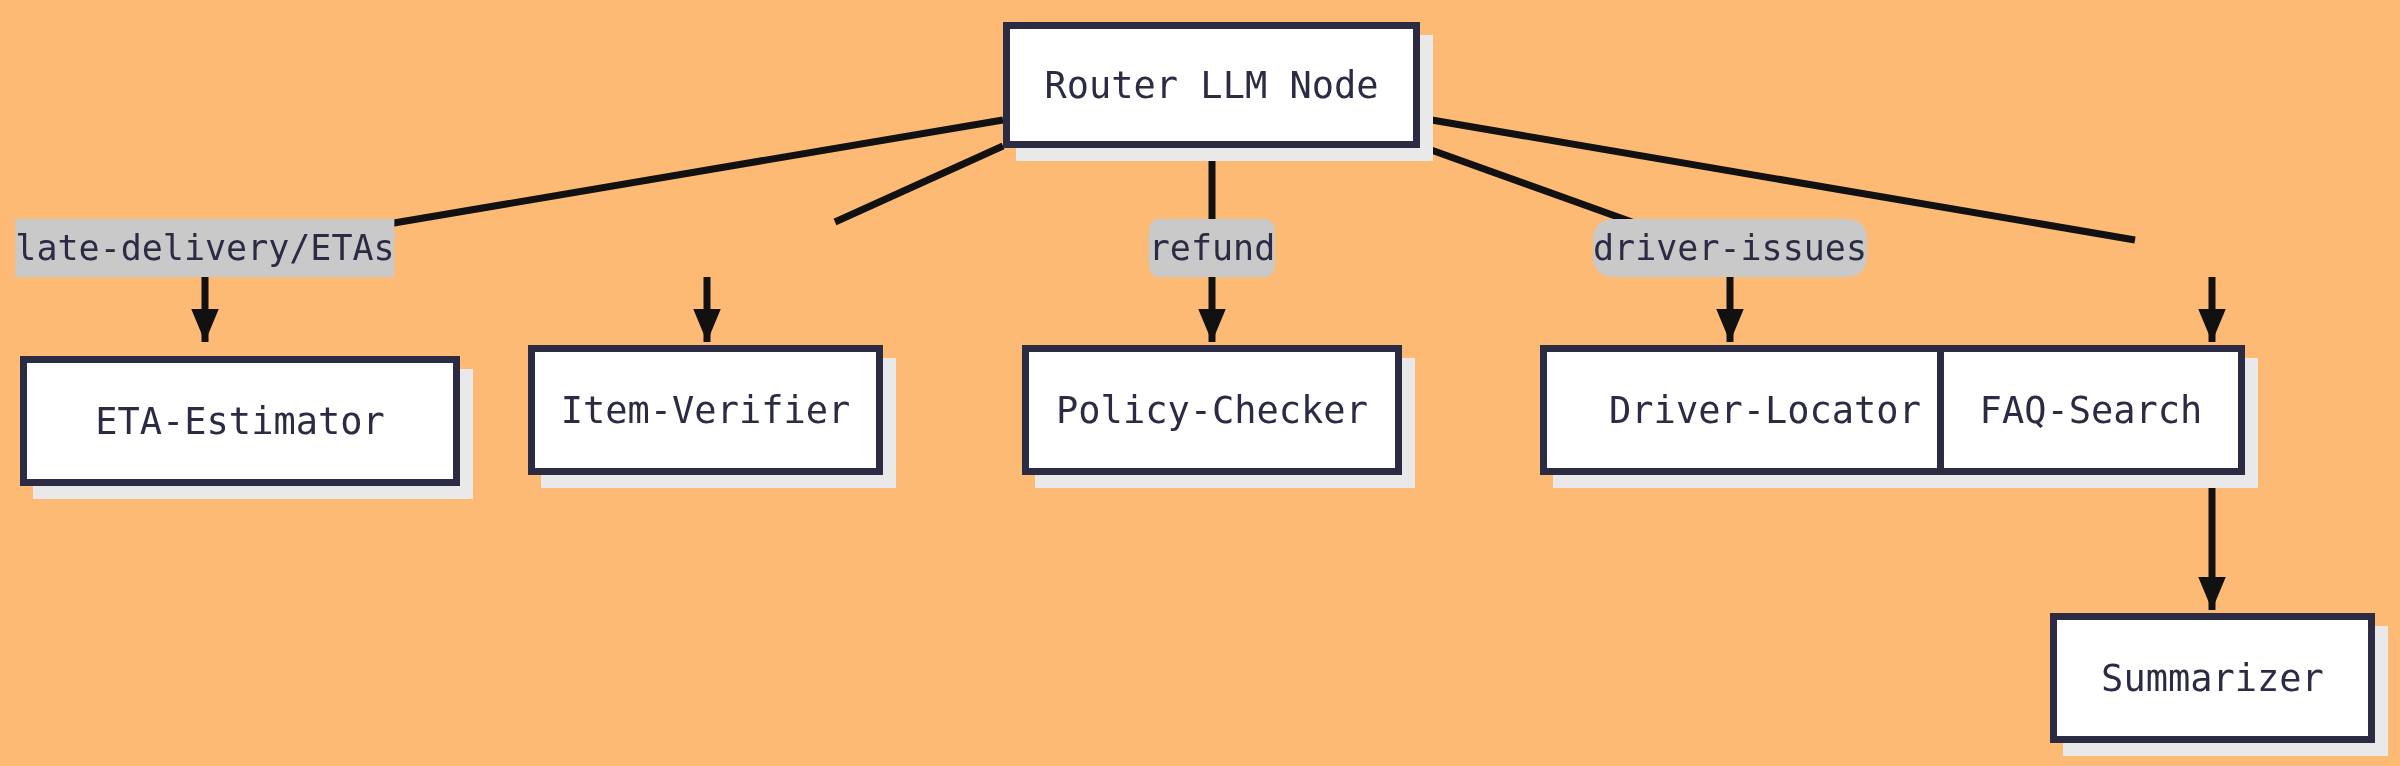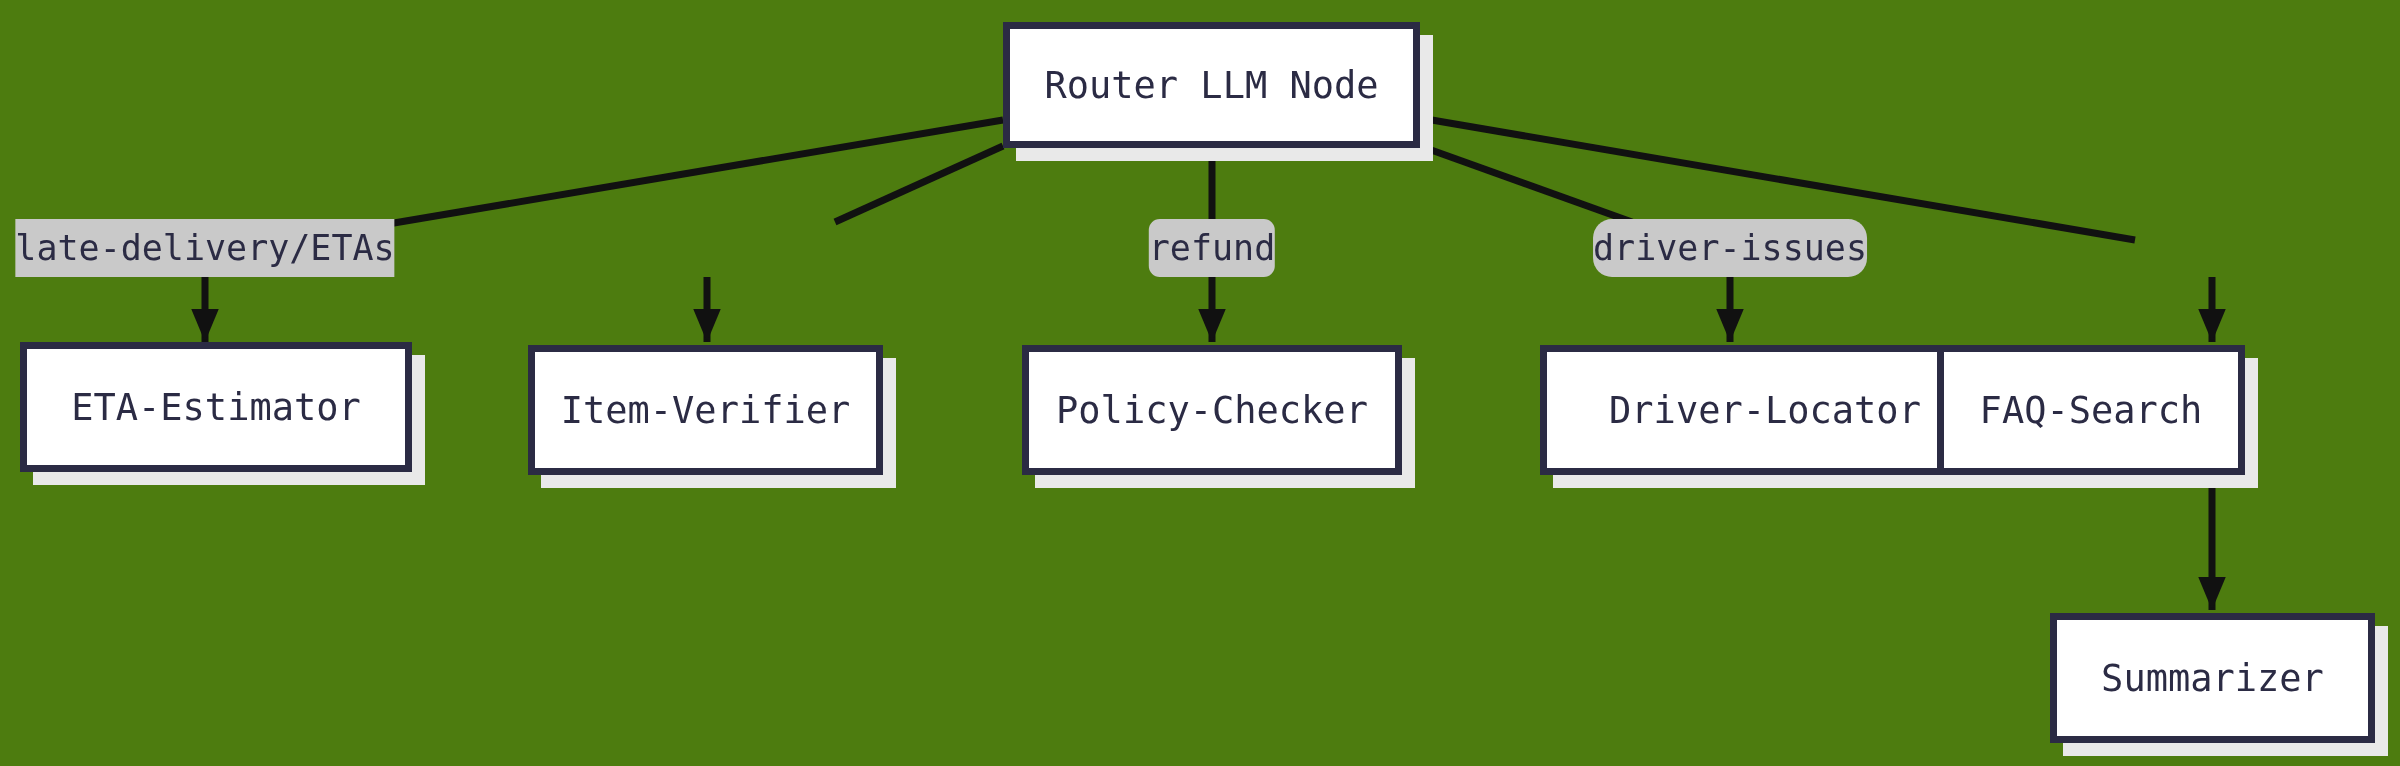--- a/index.html
+++ b/index.html
@@ -4,21 +4,21 @@
 <style>
   html, body {
     margin: 0;
     padding: 0;
     background: #ffffff;
   }
   #diagram-canvas {
     position: relative;
     width: 2400px;
     height: 766px;
-    background: #4d7c0f;
+    background: #fdba74;
     font-family: "DejaVu Sans Mono", monospace;
     overflow: hidden;
   }
   .edges-layer {
     position: absolute;
     left: 0; top: 0;
     width: 2400px; height: 766px;
     z-index: 1;
   }
   .edges-layer line {
@@ -48,21 +48,21 @@
     background: #c9c9c9;
     color: #2b2b44;
     font-size: 35px;
     display: flex;
     align-items: center;
     padding: 0 0;
     white-space: nowrap;
   }
   
   #node-router     { left: 1003px; top: 22px;  width: 417px; height: 126px; }
-  #node-eta        { left: 20px;   top: 342px; width: 392px; height: 130px; }
+  #node-eta        { left: 20px;   top: 356px; width: 440px; height: 130px; }
   #node-item       { left: 528px;  top: 345px; width: 355px; height: 130px; }
   #node-policy     { left: 1022px; top: 345px; width: 380px; height: 130px; }
   #node-driver     { left: 1540px; top: 345px; width: 450px; height: 130px; }
   #node-faq        { left: 1937px; top: 345px; width: 308px; height: 130px; text-align: center; }
   #node-summarizer { left: 2050px; top: 613px; width: 325px; height: 130px; }
   
   #edge-label-late    { left: 205px; }
   #edge-label-missing { left: 707px; }
   #edge-label-refund  { left: 1212px; border-radius: 11px; }
   #edge-label-driver  { left: 1730px; border-radius: 19px; }

